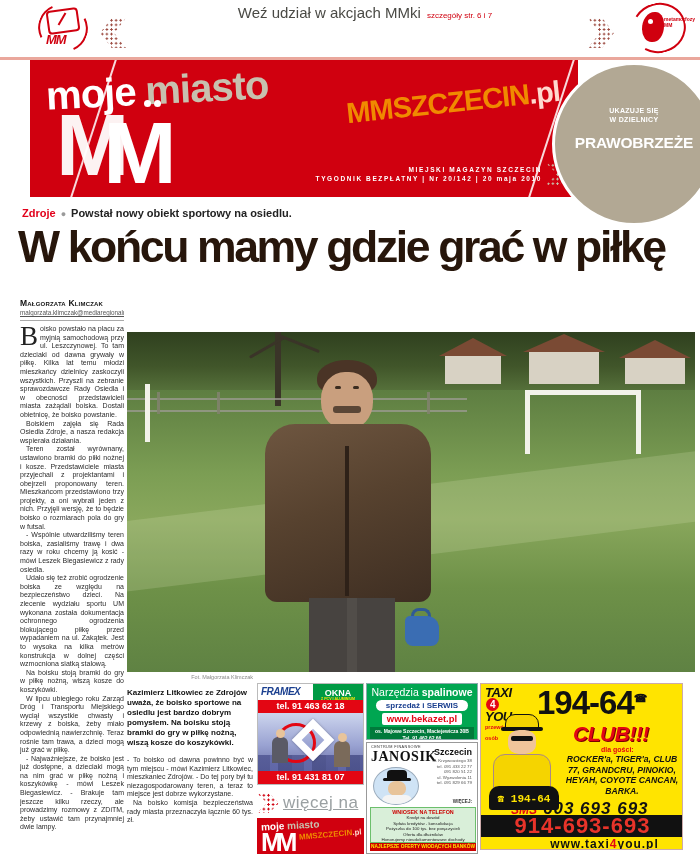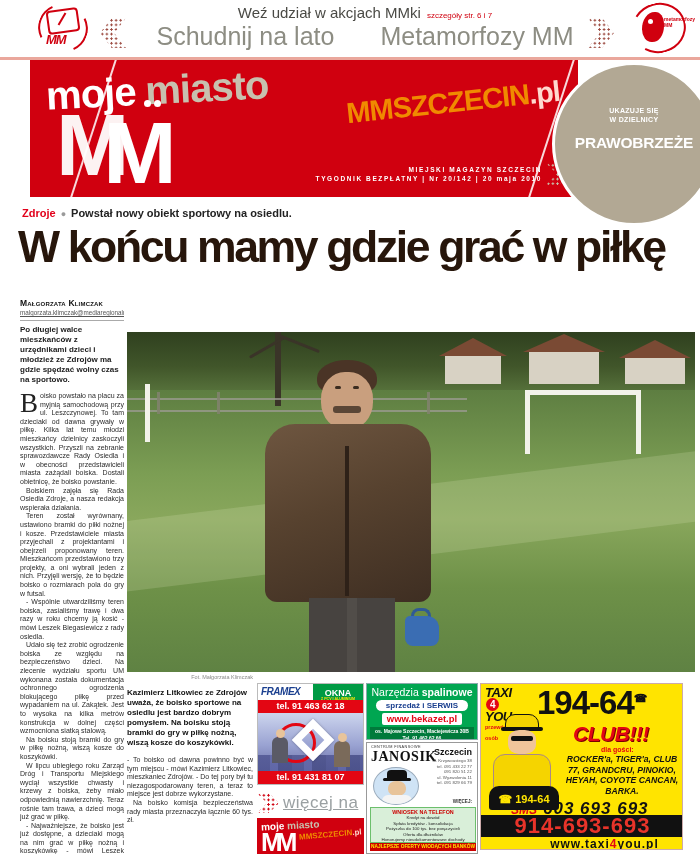--- a/index.html
+++ b/index.html
@@ -175,41 +175,37 @@
   .tx-sms-num { font-size:17px; font-weight:bold; font-style:italic; color:#111; letter-spacing:1px; }
   .tx-black { position:absolute; left:0px; top:131px; width:203px; height:22px; background:#111; color:#e8342a; font-size:22px; font-weight:bold; text-align:center; line-height:22px; letter-spacing:1px; }
   .tx-url { position:absolute; left:0; top:153px; width:203px; text-align:center; font-size:12px; font-weight:bold; color:#111; letter-spacing:1px;padding-left:44px; }
   .tx-url .mid { color:#e30613; }
   .tx-driver { position:absolute; left:2px; top:30px; width:80px; height:100px; }
   .tx-cap { position:absolute; left:22px; top:0; width:34px; height:14px; background:#f5d400; border:1px solid #111; border-radius:10px 10px 0 0; }
   .tx-brim { position:absolute; left:18px; top:13px; width:42px; height:4px; background:#111; border-radius:2px; }
   .tx-face { position:absolute; left:25px; top:16px; width:28px; height:24px; background:#f0c49a; border-radius:40%; }
   .tx-shades { position:absolute; left:28px; top:22px; width:22px; height:5px; background:#111; border-radius:2px; }
   .tx-body { position:absolute; left:10px; top:40px; width:58px; height:36px; background:#f5d400; border:1px solid #a88; border-radius:12px 12px 0 0; }
-  .tx-plate { position:absolute; left:6px; top:72px; width:70px; height:24px; background:#111; border-radius:10px 10px 3px 3px; color:#ffe400; text-align:center; font-size:11px; font-weight:bold; line-height:26px; }
+  .tx-plate { position:absolute; left:6px; top:72px; width:70px; height:24px; background:#111; border-radius:10px 10px 3px 3px; color:#ffe400; text-align:center; font-size:11px; font-weight:bold; line-height:26px;font-family:Liberation Mono, monospace; }
 </style>
 </head>
 <body>
 
 <div class="page">
 
   <div class="top-banner">
     <div class="tb-left-logo">
       <div class="ring"></div>
       <div class="card"></div>
       <div class="needle"></div>
       <div class="mmtxt">MM</div>
     </div>
     <div class="tb-center">
       <div class="tb-line1">
         <span>Weź udział w akcjach MMki</span><span class="tb-note">szczegóły str. 6 i 7</span>
-      </div>
-      <div class="tb-line2">
-        <span>Schudnij na lato</span>
-        <span>Metamorfozy MM</span>
       </div>
     </div>
     <div class="tb-arrow left dots arrow-l"></div>
     <div class="tb-arrow right dots arrow-r"></div>
     <div class="tb-right-logo">
       <div class="ring"></div>
       <div class="face"></div>
       <div class="eye"></div>
       <div class="label">metamorfozy MM</div>
     </div>
@@ -247,21 +243,20 @@
   </div>
 
   <div class="kicker">
     <span class="label">Zdroje</span><span class="bullet">●</span><span>Powstał nowy obiekt sportowy na osiedlu.</span>
   </div>
   <h1 class="headline">W końcu mamy gdzie grać w piłkę</h1>
 
   <div class="left-col">
     <div class="author">Małgorzata Klimczak</div>
     <a class="email">malgorzata.klimczak@mediaregionalne.pl</a>
-    <div class="lead">Po długiej walce mieszkańców z urzędnikami dzieci i młodzież ze Zdrojów ma gdzie spędzać wolny czas na sportowo.</div>
     <p class="body-p"><span class="dropcap">B</span><span>oisko powstało na placu za myjnią samochodową przy ul. Leszczynowej. To tam dzieciaki od dawna grywały w piłkę. Kilka lat temu młodzi mieszkańcy dzielnicy zaskoczyli wszystkich. Przyszli na zebranie sprawozdawcze Rady Osiedla i w obecności przedstawicieli miasta zażądali boiska. Dostali obietnicę, że boisko powstanie.</span></p>
     <p class="body-p">Boiskiem zajęła się Rada Osiedla Zdroje, a nasza redakcja wspierała działania.</p>
     <p class="body-p">Teren został wyrównany, ustawiono bramki do piłki nożnej i kosze. Przedstawiciele miasta przyjechali z projektantami i obejrzeli proponowany teren. Mieszkańcom przedstawiono trzy projekty, a oni wybrali jeden z nich. Przyjęli wersję, że to będzie boisko o rozmiarach pola do gry w futsal.</p>
     <p class="body-p">- Wspólnie utwardziliśmy teren boiska, zasialiśmy trawę i dwa razy w roku chcemy ją kosić - mówi Leszek Biegasiewicz z rady osiedla.</p>
     <p class="body-p">Udało się też zrobić ogrodzenie boiska ze względu na bezpieczeństwo dzieci. Na zlecenie wydziału sportu UM wykonana została dokumentacja ochronnego ogrodzenia blokującego piłkę przed wypadaniem na ul. Zakątek. Jest to wysoka na kilka metrów konstrukcja w dolnej części wzmocniona siatką stalową.</p>
     <p class="body-p">Na boisku stoją bramki do gry w piłkę nożną, wiszą kosze do koszykówki.</p>
     <p class="body-p">W lipcu ubiegłego roku Zarząd Dróg i Transportu Miejskiego wyciął wszystkie chwasty i krzewy z boiska, żeby miało odpowiednią nawierzchnię. Teraz rośnie tam trawa, a dzieci mogą już grać w piłkę.</p>
     <p class="body-p">- Najważniejsze, że boisko jest już dostępne, a dzieciaki mogą na nim grać w piłkę nożną i koszykówkę - mówi Leszek Biegasiewicz. - Brakuje tam jeszcze kilku rzeczy, ale prowadzimy rozmowy z ZDiTM, żeby ustawić tam przynajmniej dwie lampy.</p>
 
   </div>

